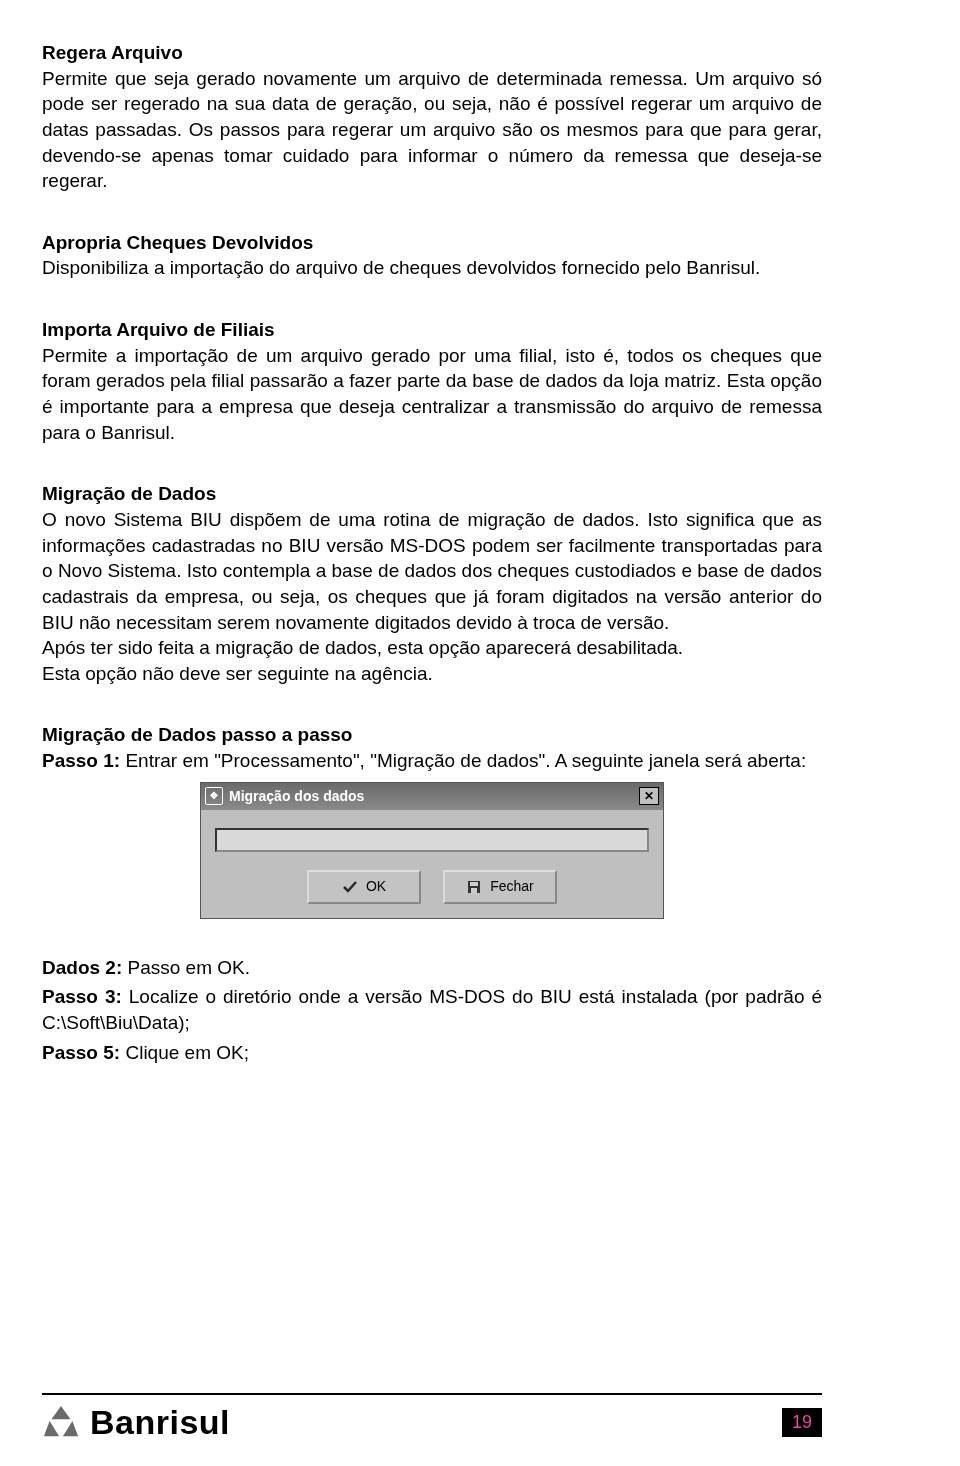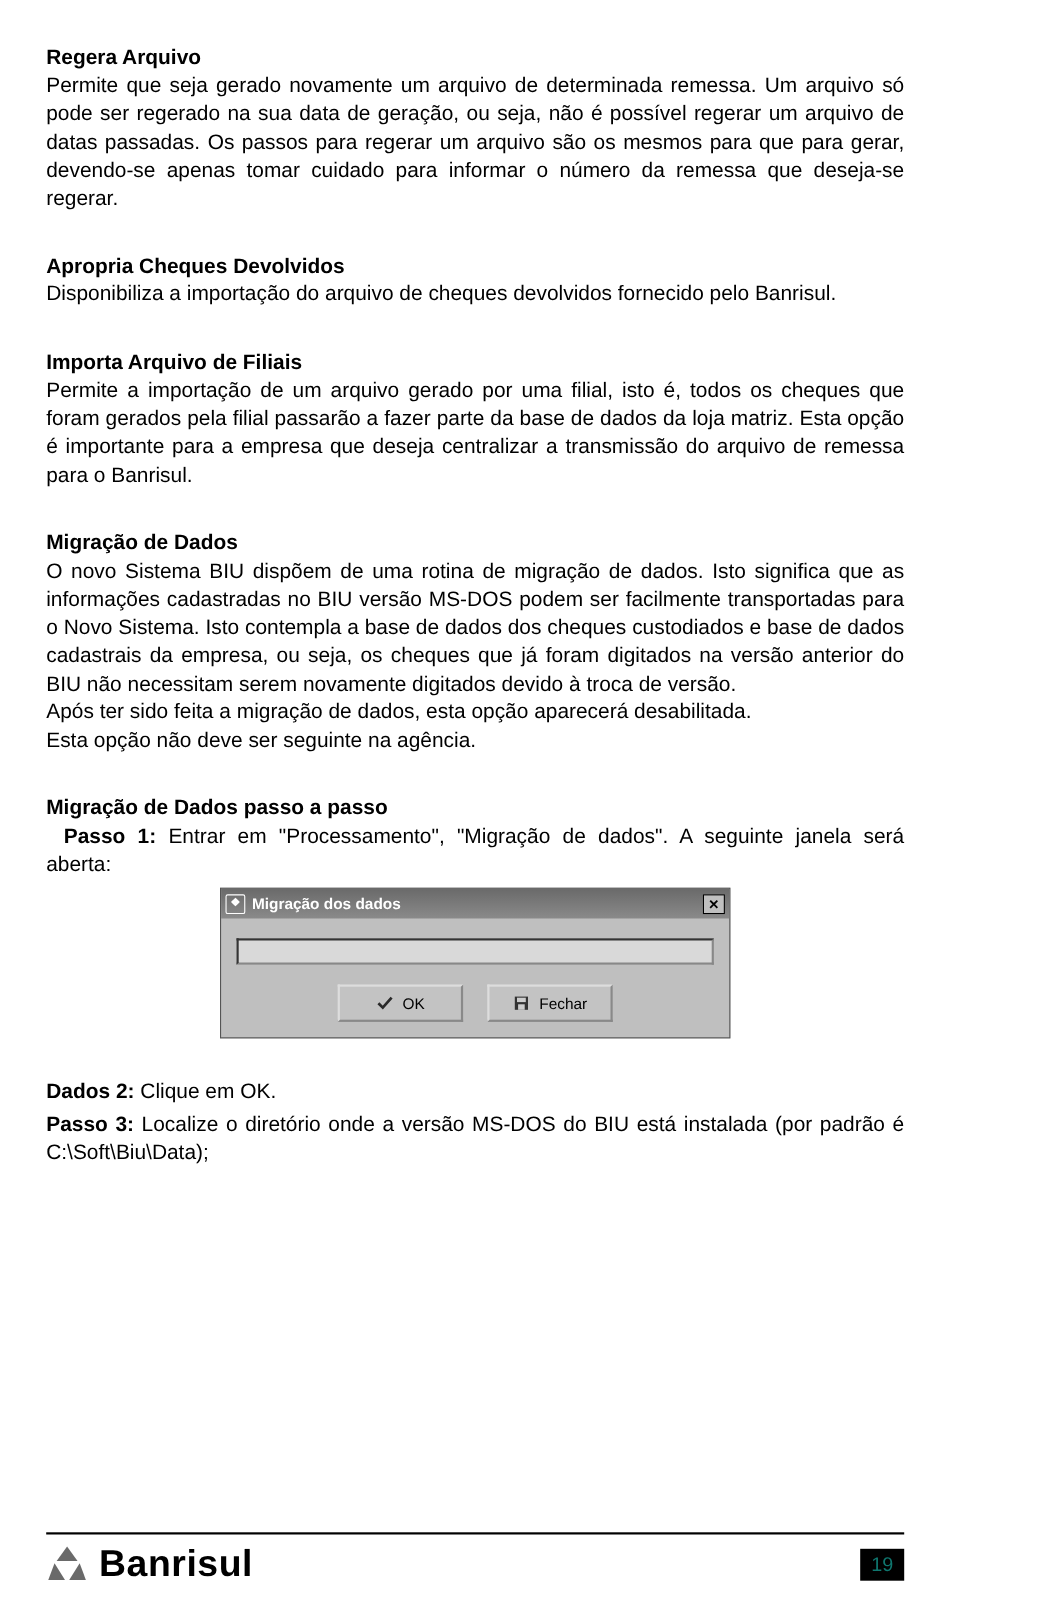--- a/index.html
+++ b/index.html
@@ -1,40 +1,40 @@
 <!DOCTYPE html>
 <html><head>
 <meta charset="utf-8">
 <style>
   html,body{margin:0;padding:0;background:#fff;color:#000;font-family:Arial,Helvetica,sans-serif;}
   .page{width:864px;height:1466px;box-sizing:border-box;padding:40px 42px 0 42px;position:relative;}
   .content{font-size:19px;line-height:1.35;text-align:justify;}
   .section{margin-bottom:36px;}
-  .h{font-weight:bold;margin-left:16px;}
+  .h{font-weight:bold;}
   .hline{margin:0;}
   .dialog-wrap{display:flex;justify-content:center;margin:8px 0 36px 0;}
   .dialog{width:462px;border:1px solid #555;background:#bfbfbf;font-family:Tahoma,Arial,sans-serif;font-size:14px;}
   .titlebar{background:linear-gradient(#6a6a6a,#8a8a8a);color:#fff;font-weight:bold;height:27px;display:flex;align-items:center;justify-content:space-between;padding:0 4px 0 4px;}
   .tb-left{display:flex;align-items:center;gap:6px;}
   .tb-icon{width:16px;height:16px;border:1px solid #fff;border-radius:2px;display:flex;align-items:center;justify-content:center;font-size:10px;}
   .tb-close{width:18px;height:16px;background:#c0c0c0;border:1px solid #000;color:#000;display:flex;align-items:center;justify-content:center;font-size:12px;font-weight:bold;}
   .dlg-body{padding:18px 14px 14px 14px;}
   .progress{height:20px;border:2px inset #888;background:#d9d9d9;}
   .btn-row{display:flex;justify-content:center;gap:22px;margin-top:18px;}
   .btn{width:110px;height:30px;border:2px outset #ddd;background:#c3c3c3;display:flex;align-items:center;justify-content:center;gap:8px;color:#000;font-size:14px;}
   .btn .ic{display:inline-flex;align-items:center;justify-content:center;width:16px;height:16px;}
   .steps .step{margin-bottom:4px;}
   .steps .lead{font-weight:bold;}
   .footer{position:absolute;left:42px;right:42px;bottom:24px;}
   .foot-line{border:0;border-top:2px solid #000;margin:0 0 8px 0;}
   .foot-row{display:flex;justify-content:space-between;align-items:center;}
   .brand{display:flex;align-items:center;gap:10px;}
   .brand-name{font-size:34px;font-weight:bold;letter-spacing:0.5px;}
   .brand-icon svg{width:38px;height:38px;display:block;}
-  .pagenum{background:#000;color:#0f766e;padding:4px 10px;font-size:18px;}
+  .pagenum{background:#000;color:#ec4899;padding:4px 10px;font-size:18px;}
 </style>
 </head>
 <body>
 
 <div class="page">
   <div class="content">
 
     <div class="section">
       <div class="h hline">Regera Arquivo</div>
       <div>Permite que seja gerado novamente um arquivo de determinada remessa. Um arquivo só pode ser regerado na sua data de geração, ou seja, não é possível regerar um arquivo de datas passadas. Os passos para regerar um arquivo são os mesmos para que para gerar, devendo-se apenas tomar cuidado para informar o número da remessa que deseja-se regerar.</div>
@@ -94,24 +94,27 @@
               </span>
               <span>Fechar</span>
             </div>
           </div>
         </div>
       </div>
     </div>
 
     <div class="steps">
       <div class="step">
-        <span class="lead">Dados 2:</span><span> Clique em OK.</span>
+        <span class="lead">Dados 2:</span><span> Passo em OK.</span>
       </div>
       <div class="step">
         <span class="lead">Passo 3:</span><span> Localize o diretório onde a versão MS-DOS do BIU está instalada (por padrão é C:\Soft\Biu\Data);</span>
+      </div>
+      <div class="step">
+        <span class="lead">Passo 5:</span><span> Clique em OK;</span>
       </div>
     </div>
 
   </div>
 
   <div class="footer">
     <hr class="foot-line">
     <div class="foot-row">
       <div class="brand">
         <span class="brand-icon">

